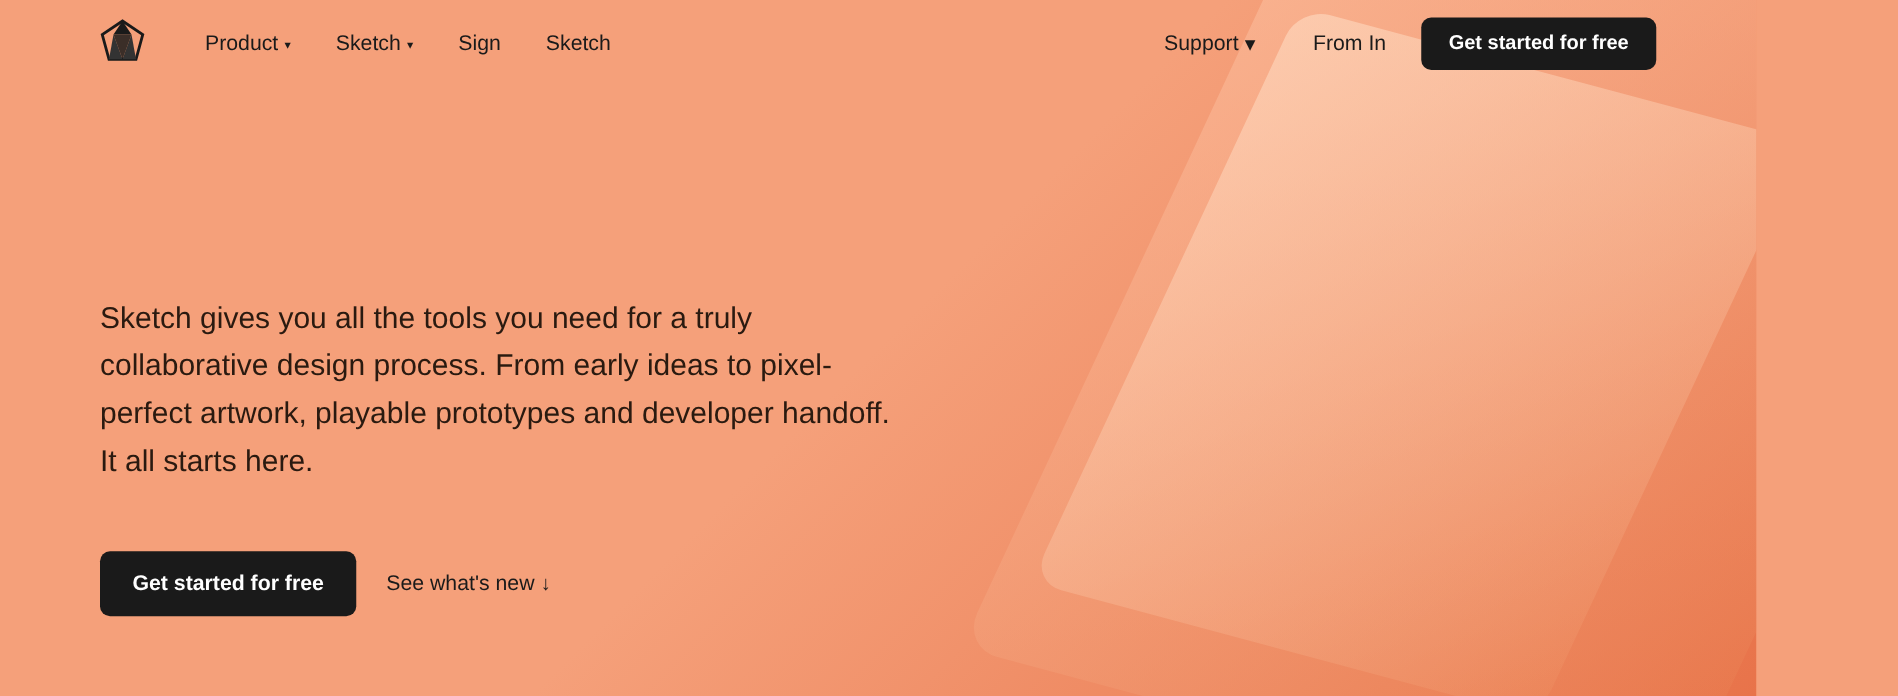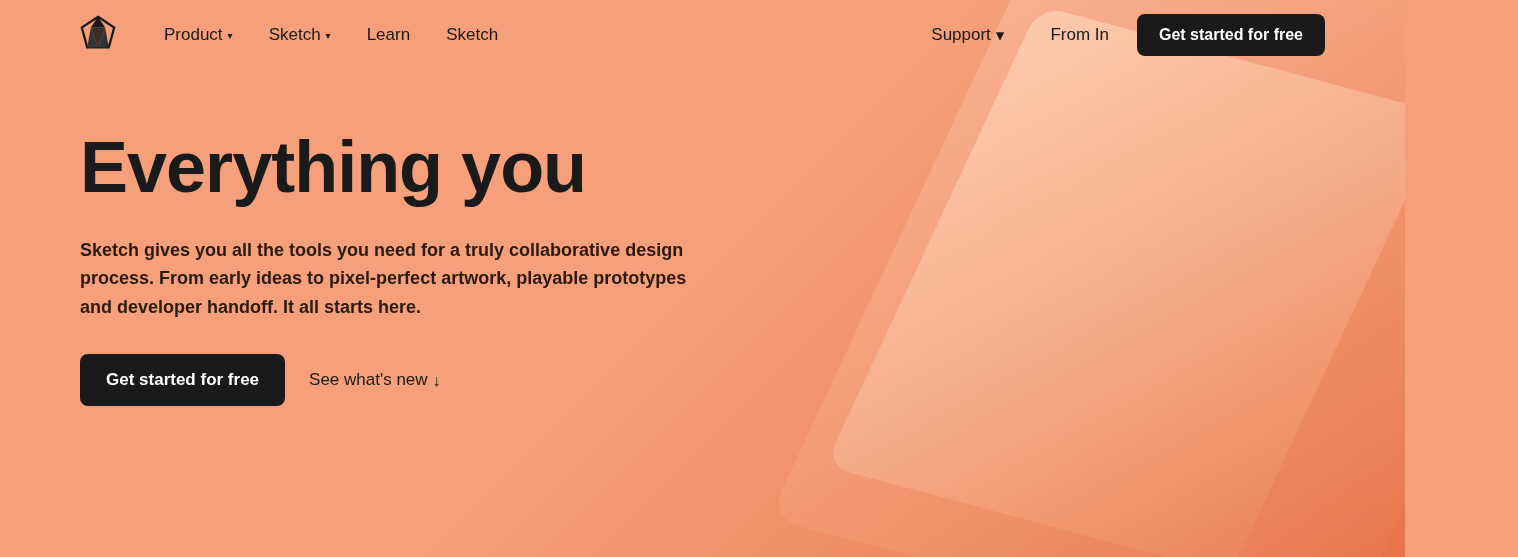--- a/index.html
+++ b/index.html
@@ -148,26 +148,26 @@
     .hero-title {
       font-size: 72px;
       font-weight: 900;
       line-height: 1.05;
       color: #1a1a1a;
       letter-spacing: -1px;
       margin-bottom: 30px;
     }
 
     .hero-subtitle {
-      font-size: 18px;
+      font-size: 24px;
       line-height: 1.6;
       color: #2a1a10;
       max-width: 640px;
-      margin-bottom: 32px;
-      font-weight: 700;
+      margin-bottom: 52px;
+      font-weight: 400;
     }
 
     .hero-actions {
       display: flex;
       align-items: center;
       gap: 24px;
     }
 
     .hero-cta {
       background: #1a1a1a;
@@ -221,21 +221,21 @@
     <div class="nav-left">
       <a class="nav-item">
         <span>Product</span>
         <span class="chevron">▾</span>
       </a>
       <a class="nav-item">
         <span>Sketch</span>
         <span class="chevron">▾</span>
       </a>
       <a class="nav-item">
-        <span>Learn</span>
+        <span>Sign</span>
       </a>
       <a class="nav-item">
         <span>Sketch</span>
       </a>
     </div>
 
     <div class="nav-right">
       <div class="nav-support">
         <span>Support</span>
         <span class="chevron">▾</span>
@@ -243,21 +243,21 @@
       <div class="nav-signin">
         <span>From In</span>
       </div>
       <button class="nav-cta">Get started for free</button>
     </div>
 
   </nav>
 
   <section class="hero">
     <h1 class="hero-title">
-      <span>Everything you</span><br>
+      <br>
     </h1>
     <p class="hero-subtitle">Sketch gives you all the tools you need for a truly collaborative design process. From early ideas to pixel-perfect artwork, playable prototypes and developer handoff. It all starts here.</p>
     <div class="hero-actions">
       <button class="hero-cta">Get started for free</button>
       <a class="hero-secondary">
         <span>See what's new</span>
         <span class="arrow-down">↓</span>
       </a>
     </div>
   </section>

